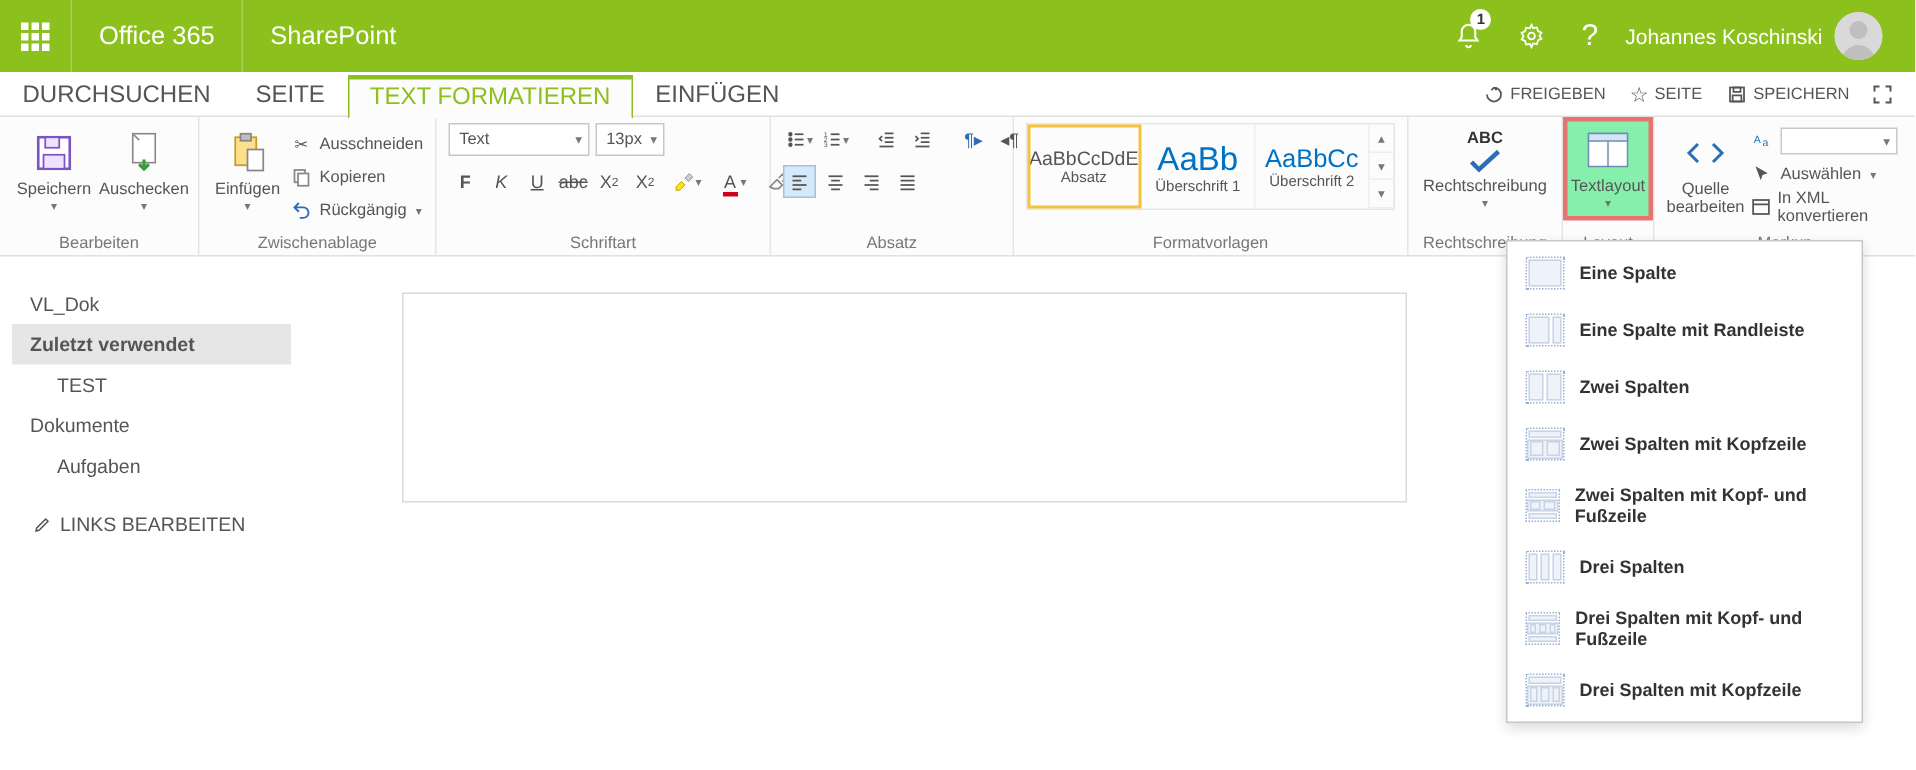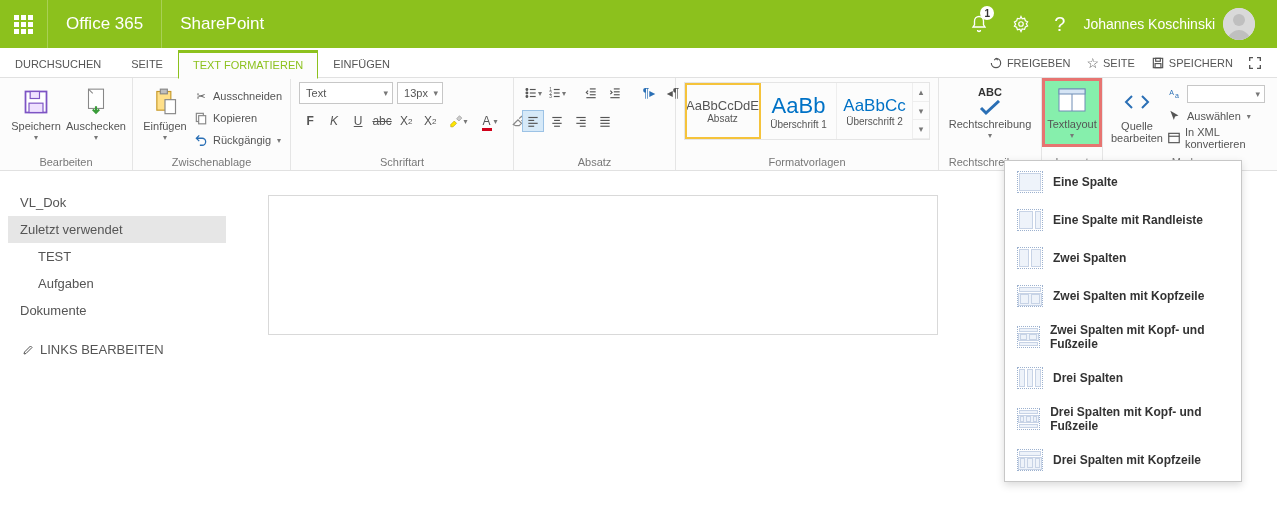--- a/index.html
+++ b/index.html
@@ -16,21 +16,21 @@
   .tb-item { height:48px; display:flex; align-items:center; padding:0 12px; color:#fff; position:relative; }
   .bell-badge { position:absolute; top:6px; right:6px; background:#fff; color:#333; border-radius:50%; font-size:10px; width:14px; height:14px; display:flex; align-items:center; justify-content:center; font-weight:bold; }
   .avatar { width:32px; height:32px; border-radius:50%; background:#e0e0e0; margin-left:8px; margin-right:10px; overflow:hidden; }
   
   
   .actions-row { height:30px; display:flex; align-items:center; justify-content:flex-end; padding-right:8px; border-bottom:1px solid #e1e1e1; background:#fff; position:relative; }
   .action-link { display:flex; align-items:center; gap:4px; padding:0 8px; color:#555; font-size:11px; }
   
   
   .tabs-row { position:absolute; left:0; top:0; height:30px; display:flex; align-items:flex-end; }
-  .tab { padding:0 14px; height:29px; display:flex; align-items:center; font-size:11px; color:#555; border:1px solid transparent; border-bottom:none; }
+  .tab { padding:0 14px; height:29px; display:flex; align-items:center; font-size:16px; color:#555; border:1px solid transparent; border-bottom:none; }
   .tab.active { background:#fcfcfc; border:1px solid #8CC11D; border-bottom:1px solid #fcfcfc; color:#8CC11D; position:relative; top:1px; font-weight:normal; }
   .tab.active::before { content:""; position:absolute; top:-1px; left:-1px; right:-1px; height:3px; background:#8CC11D; }
   
   
   .ribbon { display:flex; background:#fcfcfc; border-bottom:1px solid #e1e1e1; height:93px; }
   .rgroup { border-right:1px solid #e5e5e5; padding:4px 8px 2px; display:flex; flex-direction:column; }
   .rgroup-body { flex:1; display:flex; align-items:flex-start; gap:4px; }
   .rgroup-label { text-align:center; font-size:11px; color:#777; padding-top:2px; }
   
   .bigbtn { display:flex; flex-direction:column; align-items:center; justify-content:flex-start; width:56px; padding-top:4px; font-size:11px; color:#555; text-align:center; line-height:1.1; gap:2px; }
@@ -63,21 +63,21 @@
   
   .dropdown { position:absolute; left:1004px; top:160px; width:238px; background:#fff; border:1px solid #c7c7c7; box-shadow:0 3px 8px rgba(0,0,0,.15); padding:2px; z-index:50; }
   .dd-item { display:flex; align-items:center; gap:10px; padding:8px 10px; font-size:12px; color:#333; font-weight:600; }
   .layout-ic { width:26px; height:22px; border:1px dotted #9cb1cf; display:flex; }
   .layout-ic div { border:1px solid #c7d3e6; background:#eef3fa; }
   
   
   .body-area { display:flex; }
   .leftnav { width:240px; padding:18px 0 0 8px; font-size:13px; }
   .leftnav .nv { padding:6px 12px; color:#555; cursor:pointer; }
-  .leftnav .nv.bold { background:#e6e6e6; font-weight:400; width:218px; }
+  .leftnav .nv.bold { background:#e6e6e6; font-weight:700; width:186px; }
   .leftnav .nv.sub { padding-left:30px; }
   .leftnav .edlink { margin-top:18px; display:flex; align-items:center; gap:6px; font-size:13px; color:#555; padding-left:14px; }
   .content { flex:1; padding:24px 28px; }
   .editor { width:670px; height:140px; border:1px solid #d9d9d9; background:#fff; }
   
   svg { display:block; }
 </style>
 </head>
 <body>
 
@@ -533,22 +533,22 @@
       </div>
     <span>Drei Spalten mit Kopfzeile</span>
   </div>
 </div>
 
 <div class="body-area">
   <div class="leftnav">
     <div class="nv">VL_Dok</div>
     <div class="nv bold">Zuletzt verwendet</div>
     <div class="nv sub">TEST</div>
+    <div class="nv">Dokumente</div>
     <div class="nv sub">Aufgaben</div>
-    <div class="nv">Dokumente</div>
     <div class="edlink">
       <svg width="12" height="12" viewBox="0 0 24 24" fill="none" stroke="#555" stroke-width="2">
           <path d="M4 20l4-1 12-12-3-3L5 16l-1 4z"></path>
         </svg>
       <span>LINKS BEARBEITEN</span>
     </div>
   </div>
   <div class="content">
     <div class="editor"></div>
   </div>

